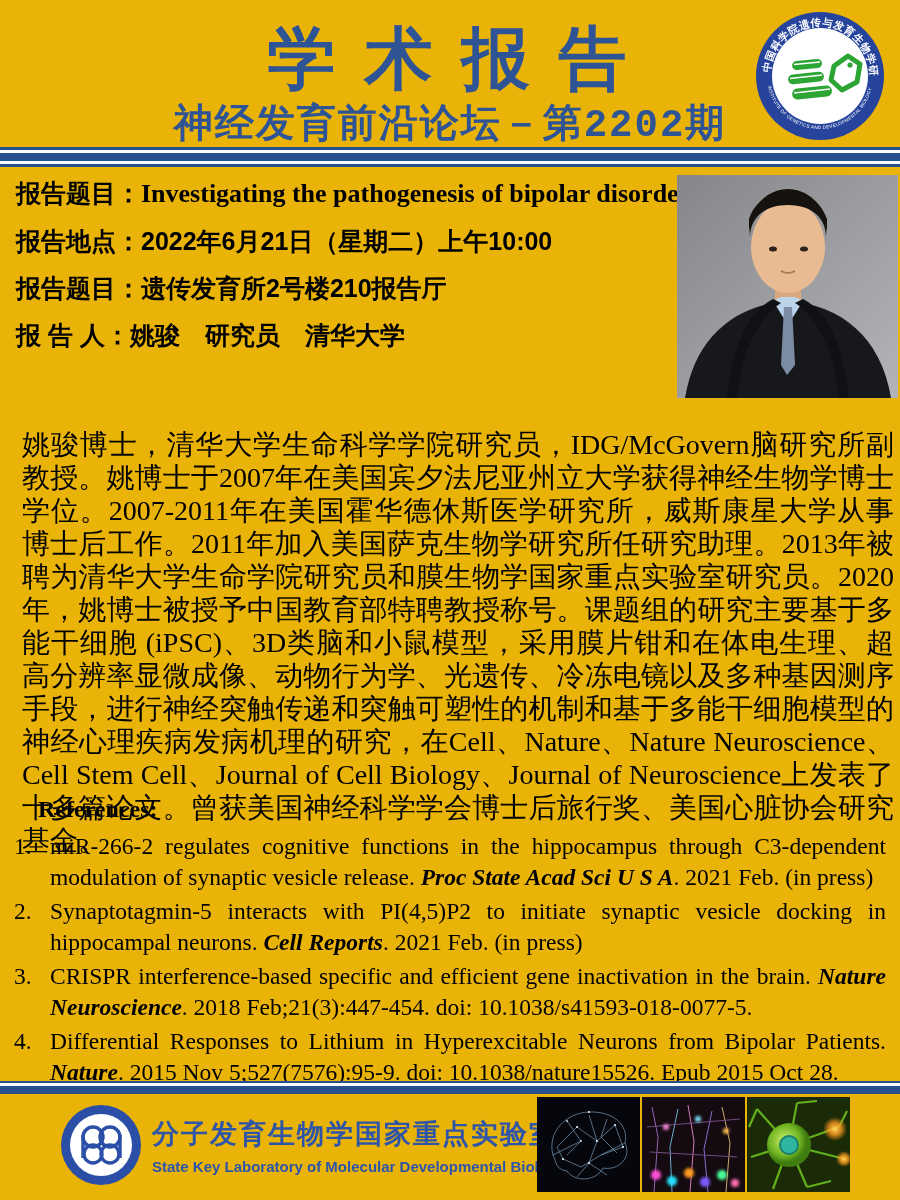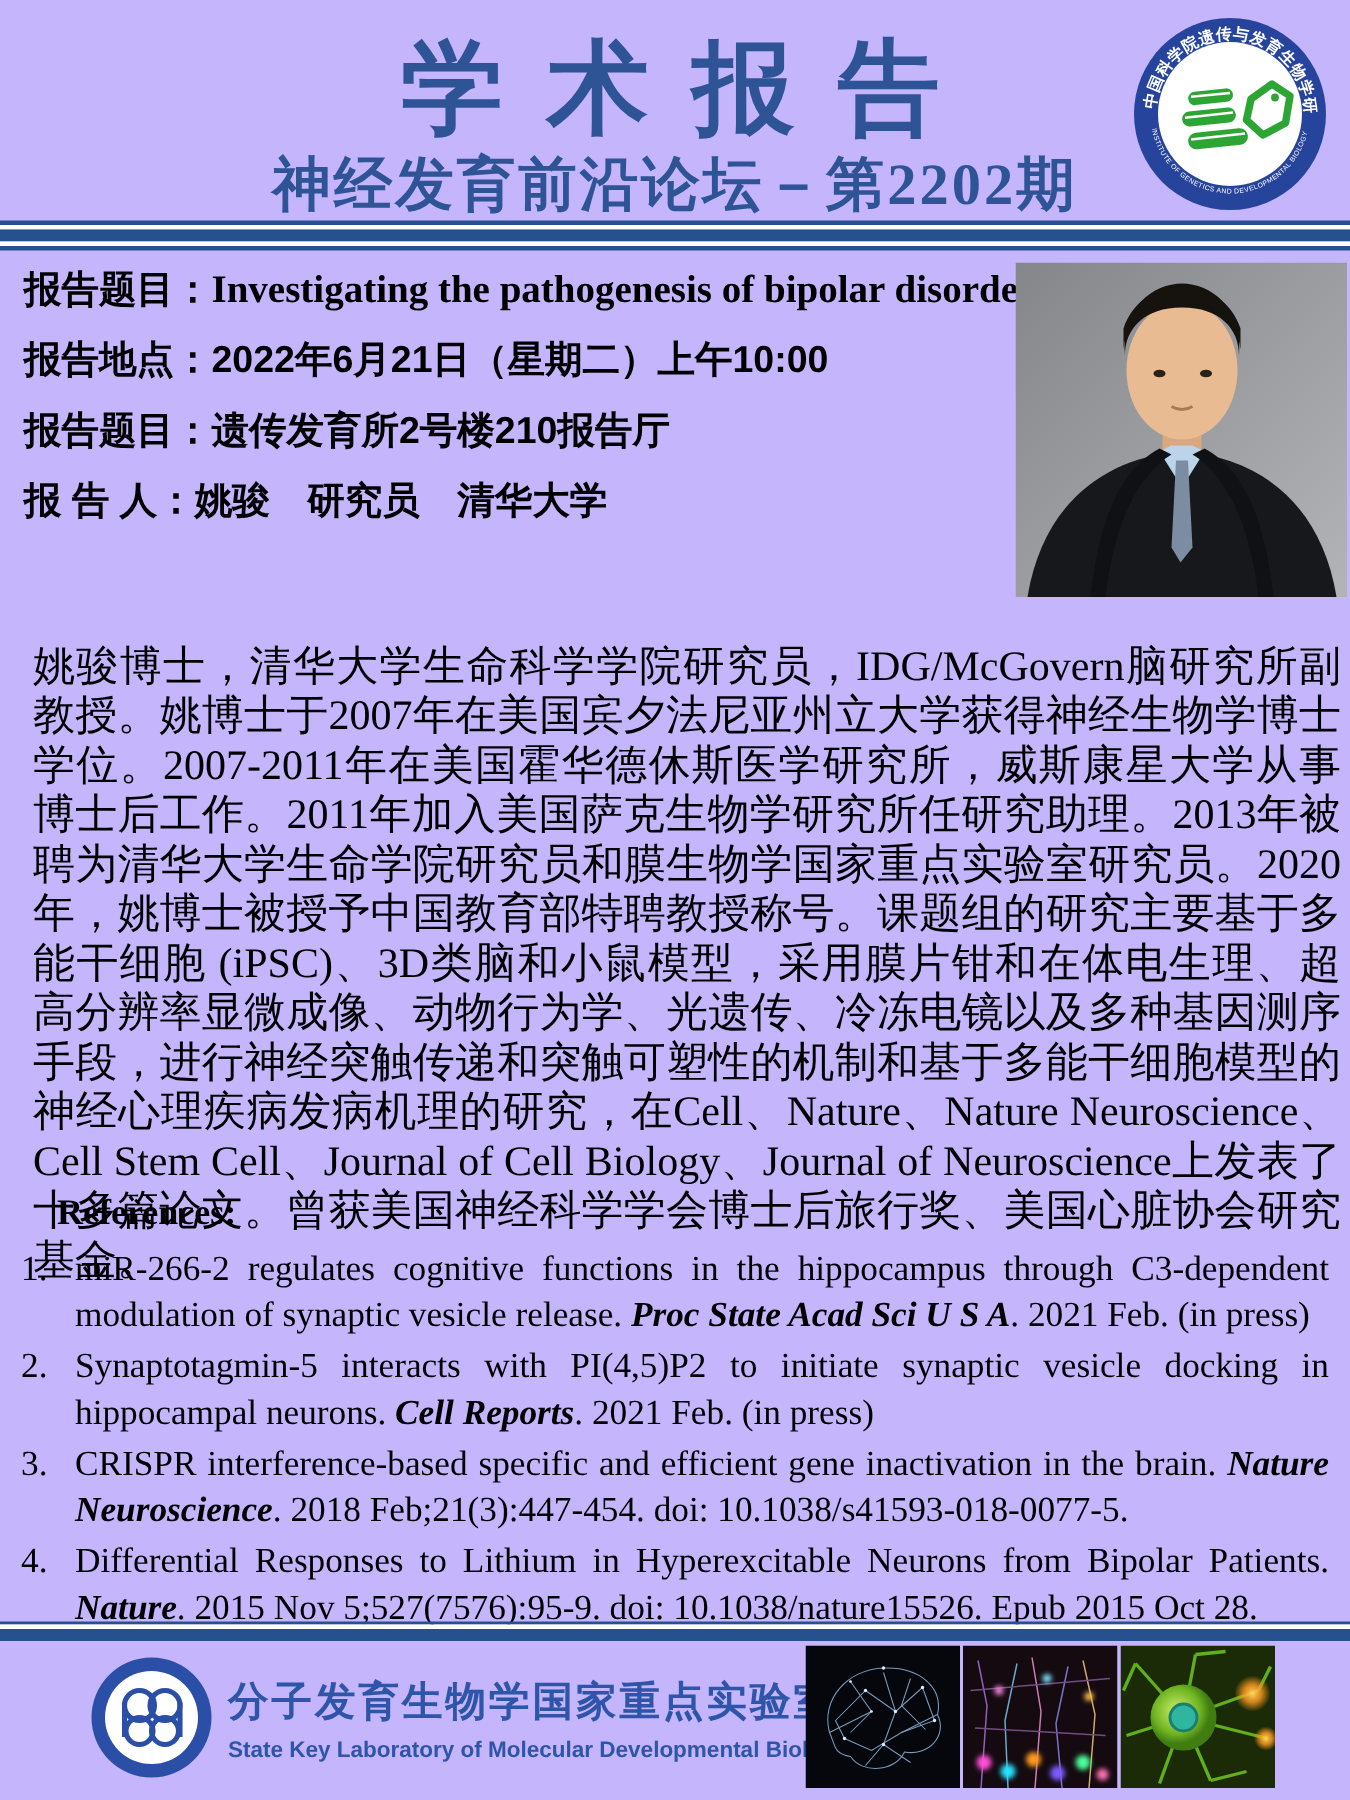--- a/index.html
+++ b/index.html
@@ -1,25 +1,25 @@
 <!DOCTYPE html>
 <html><head>
 <meta charset="utf-8">
 <style>
   html,body{margin:0;padding:0;background:#ffffff;}
-  .poster{position:relative;width:900px;height:1200px;background:#c4b5fd;overflow:hidden;
+  .poster{position:relative;width:900px;height:1200px;background:#eab308;overflow:hidden;
           font-family:"Liberation Serif","DejaVu Serif",serif;}
 
   
   .main-title{position:absolute;left:0;top:14px;width:900px;text-align:center;
     font-size:68px;font-weight:bold;color:#2e5496;letter-spacing:6px;
     font-family:"Liberation Serif",serif;}
   .sub-title{position:absolute;left:0;top:96px;width:900px;text-align:center;
     font-size:39px;font-weight:bold;color:#2e5496;letter-spacing:2px;
-    font-family:Liberation Serif, serif;}
+    font-family:Liberation Mono, monospace;}
   .seal{position:absolute;left:754px;top:10px;width:132px;height:132px;}
 
   .sep{position:absolute;left:0;width:900px;}
   .sep .thin{height:3px;background:#27508e;}
   .sep .gap{height:3px;background:#fff;}
   .sep .thick{height:8px;background:#27508e;}
   #header-sep{top:147px;}
   #footer-sep{top:1081px;}
 
   

